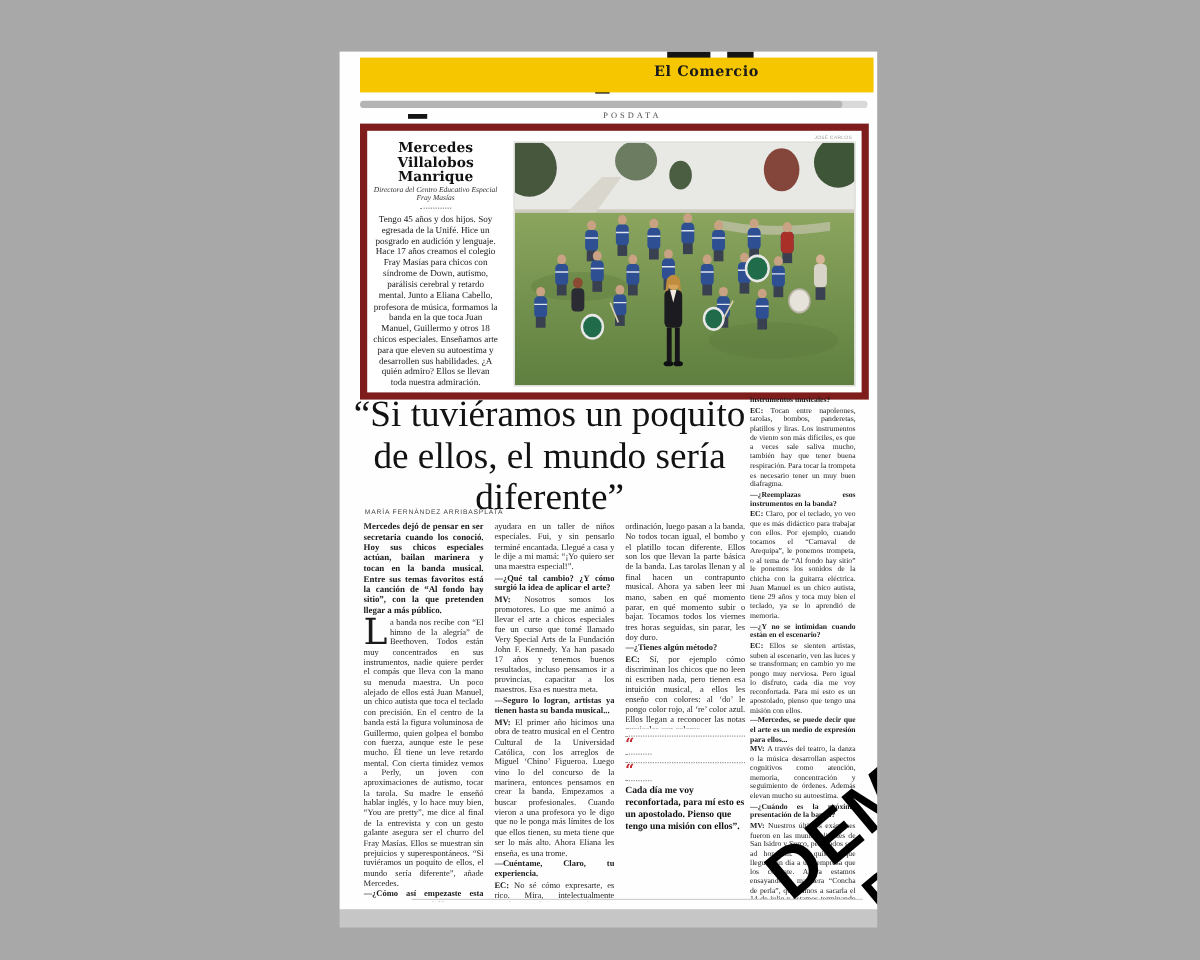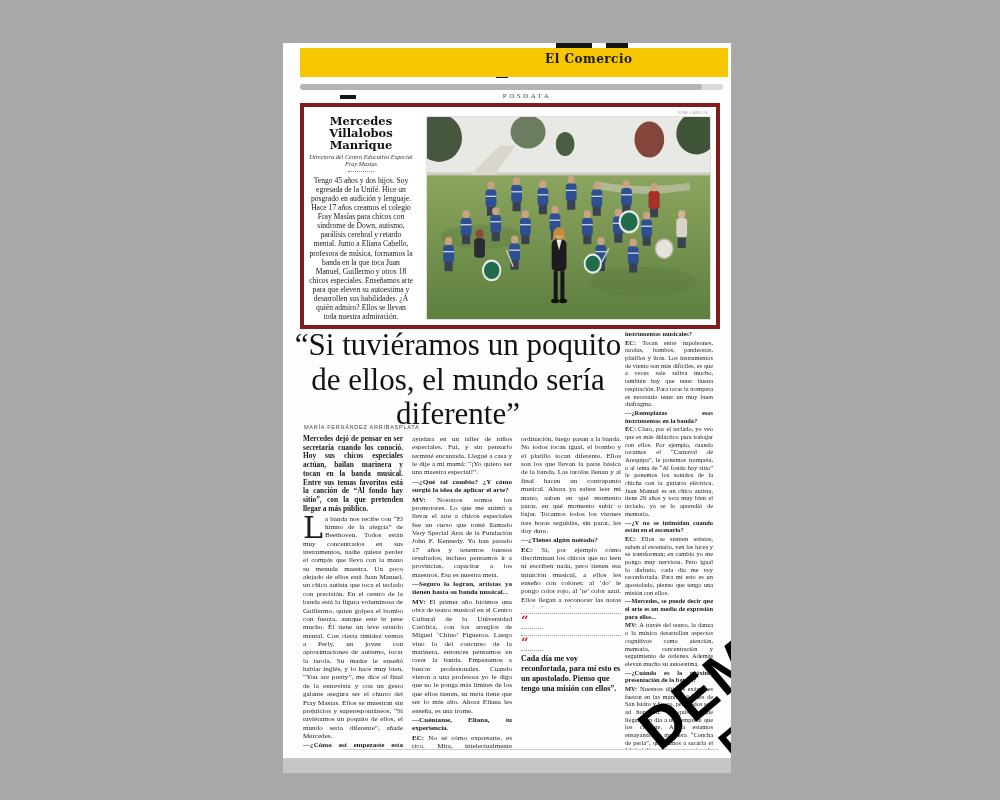--- a/index.html
+++ b/index.html
@@ -35,21 +35,21 @@
     position:absolute;left:380px;top:41px;width:60px;height:6px;
     background:#d9d9d9;border-radius:3px;
   }
   .section-label{
     position:absolute;left:0;top:49px;width:488px;text-align:center;
     font-size:7px;letter-spacing:2.5px;color:#4a4a4a;
   }
   
   .article-box{
     position:absolute;left:17px;top:60px;width:412px;height:218px;
-    border:4px solid #7f1d1d;background:#fff;
+    border:6px solid #7f1d1d;background:#fff;
   }
   .profile{position:absolute;left:5px;top:8px;width:104px;}
   .profile-name{
     font-family:"DejaVu Serif", serif;font-weight:bold;font-size:11.5px;
     line-height:1.05;text-align:center;color:#111;margin:0 0 2px 0;
   }
   .profile-role{
     font-style:italic;font-size:6.3px;line-height:1.15;text-align:center;color:#333;margin:0 0 3px 0;
   }
   .profile-divider{width:26px;margin:0 auto 4px auto;border-top:1px dotted #888;}
@@ -237,21 +237,21 @@
         <p class="seg seg-lead">Mercedes dejó de pensar en ser secretaria cuando los conoció. Hoy sus chicos especiales actúan, bailan marinera y tocan en la banda musical. Entre sus temas favoritos está la canción de “Al fondo hay sitio”, con la que pretenden llegar a más público.</p>
         <p class="seg seg-n"><span class="dropcap">L</span>a banda nos recibe con “El himno de la alegría” de Beethoven. Todos están muy concentrados en sus instrumentos, nadie quiere perder el compás que lleva con la mano su menuda maestra. Un poco alejado de ellos está Juan Manuel, un chico autista que toca el teclado con precisión. En el centro de la banda está la figura voluminosa de Guillermo, quien golpea el bombo con fuerza, aunque este le pese mucho. Él tiene un leve retardo mental. Con cierta timidez vemos a Perly, un joven con aproximaciones de autismo, tocar la tarola. Su madre le enseñó hablar inglés, y lo hace muy bien, “You are pretty”, me dice al final de la entrevista y con un gesto galante asegura ser el churro del Fray Masías. Ellos se muestran sin prejuicios y superespontáneos. “Si tuviéramos un poquito de ellos, el mundo sería diferente”, añade Mercedes.</p>
         <p class="seg seg-q">—¿Cómo así empezaste esta aventura tan especial?</p>
       </div>
     <div class="col">
         <p class="seg seg-n">ayudara en un taller de niños especiales. Fui, y sin pensarlo terminé encantada. Llegué a casa y le dije a mi mamá: “¡Yo quiero ser una maestra especial!”.</p>
         <p class="seg seg-q">—¿Qué tal cambio? ¿Y cómo surgió la idea de aplicar el arte?</p>
         <p class="seg seg-n"><b>MV: </b>Nosotros somos los promotores. Lo que me animó a llevar el arte a chicos especiales fue un curso que tomé llamado Very Special Arts de la Fundación John F. Kennedy. Ya han pasado 17 años y tenemos buenos resultados, incluso pensamos ir a provincias, capacitar a los maestros. Esa es nuestra meta.</p>
         <p class="seg seg-q">—Seguro lo logran, artistas ya tienen hasta su banda musical...</p>
         <p class="seg seg-n"><b>MV: </b>El primer año hicimos una obra de teatro musical en el Centro Cultural de la Universidad Católica, con los arreglos de Miguel ‘Chino’ Figueroa. Luego vino lo del concurso de la marinera, entonces pensamos en crear la banda. Empezamos a buscar profesionales. Cuando vieron a una profesora yo le digo que no le ponga más límites de los que ellos tienen, su meta tiene que ser lo más alto. Ahora Eliana les enseña, es una trome.</p>
-        <p class="seg seg-q">—Cuéntame, Eliana, tu experiencia.</p>
+        <p class="seg seg-q">—Cuéntame, Claro, tu experiencia.</p>
         <p class="seg seg-n"><b>EC: </b>No sé cómo expresarte, es rico. Mira, intelectualmente pueden ser bajos pero sí tienen mucho talento artístico. A mí me han dado muchas sorpresas, al principio eran la banda del Chavo (risas) y míralos ahora.</p>
       </div>
     <div class="col">
       <div class="col3-text">
           <p class="seg seg-n">ordinación, luego pasan a la banda. No todos tocan igual, el bombo y el platillo tocan diferente. Ellos son los que llevan la parte básica de la banda. Las tarolas llenan y al final hacen un contrapunto musical. Ahora ya saben leer mi mano, saben en qué momento parar, en qué momento subir o bajar. Tocamos todos los viernes tres horas seguidas, sin parar, les doy duro.</p>
           <p class="seg seg-q">—¿Tienes algún método?</p>
           <p class="seg seg-n"><b>EC: </b>Sí, por ejemplo cómo discriminan los chicos que no leen ni escriben nada, pero tienen esa intuición musical, a ellos les enseño con colores: al ‘do’ le pongo color rojo, al ‘re’ color azul. Ellos llegan a reconocer las notas musicales con colores.</p>
         </div>
       <div class="pullquote">
         <span class="qmark">“</span>

